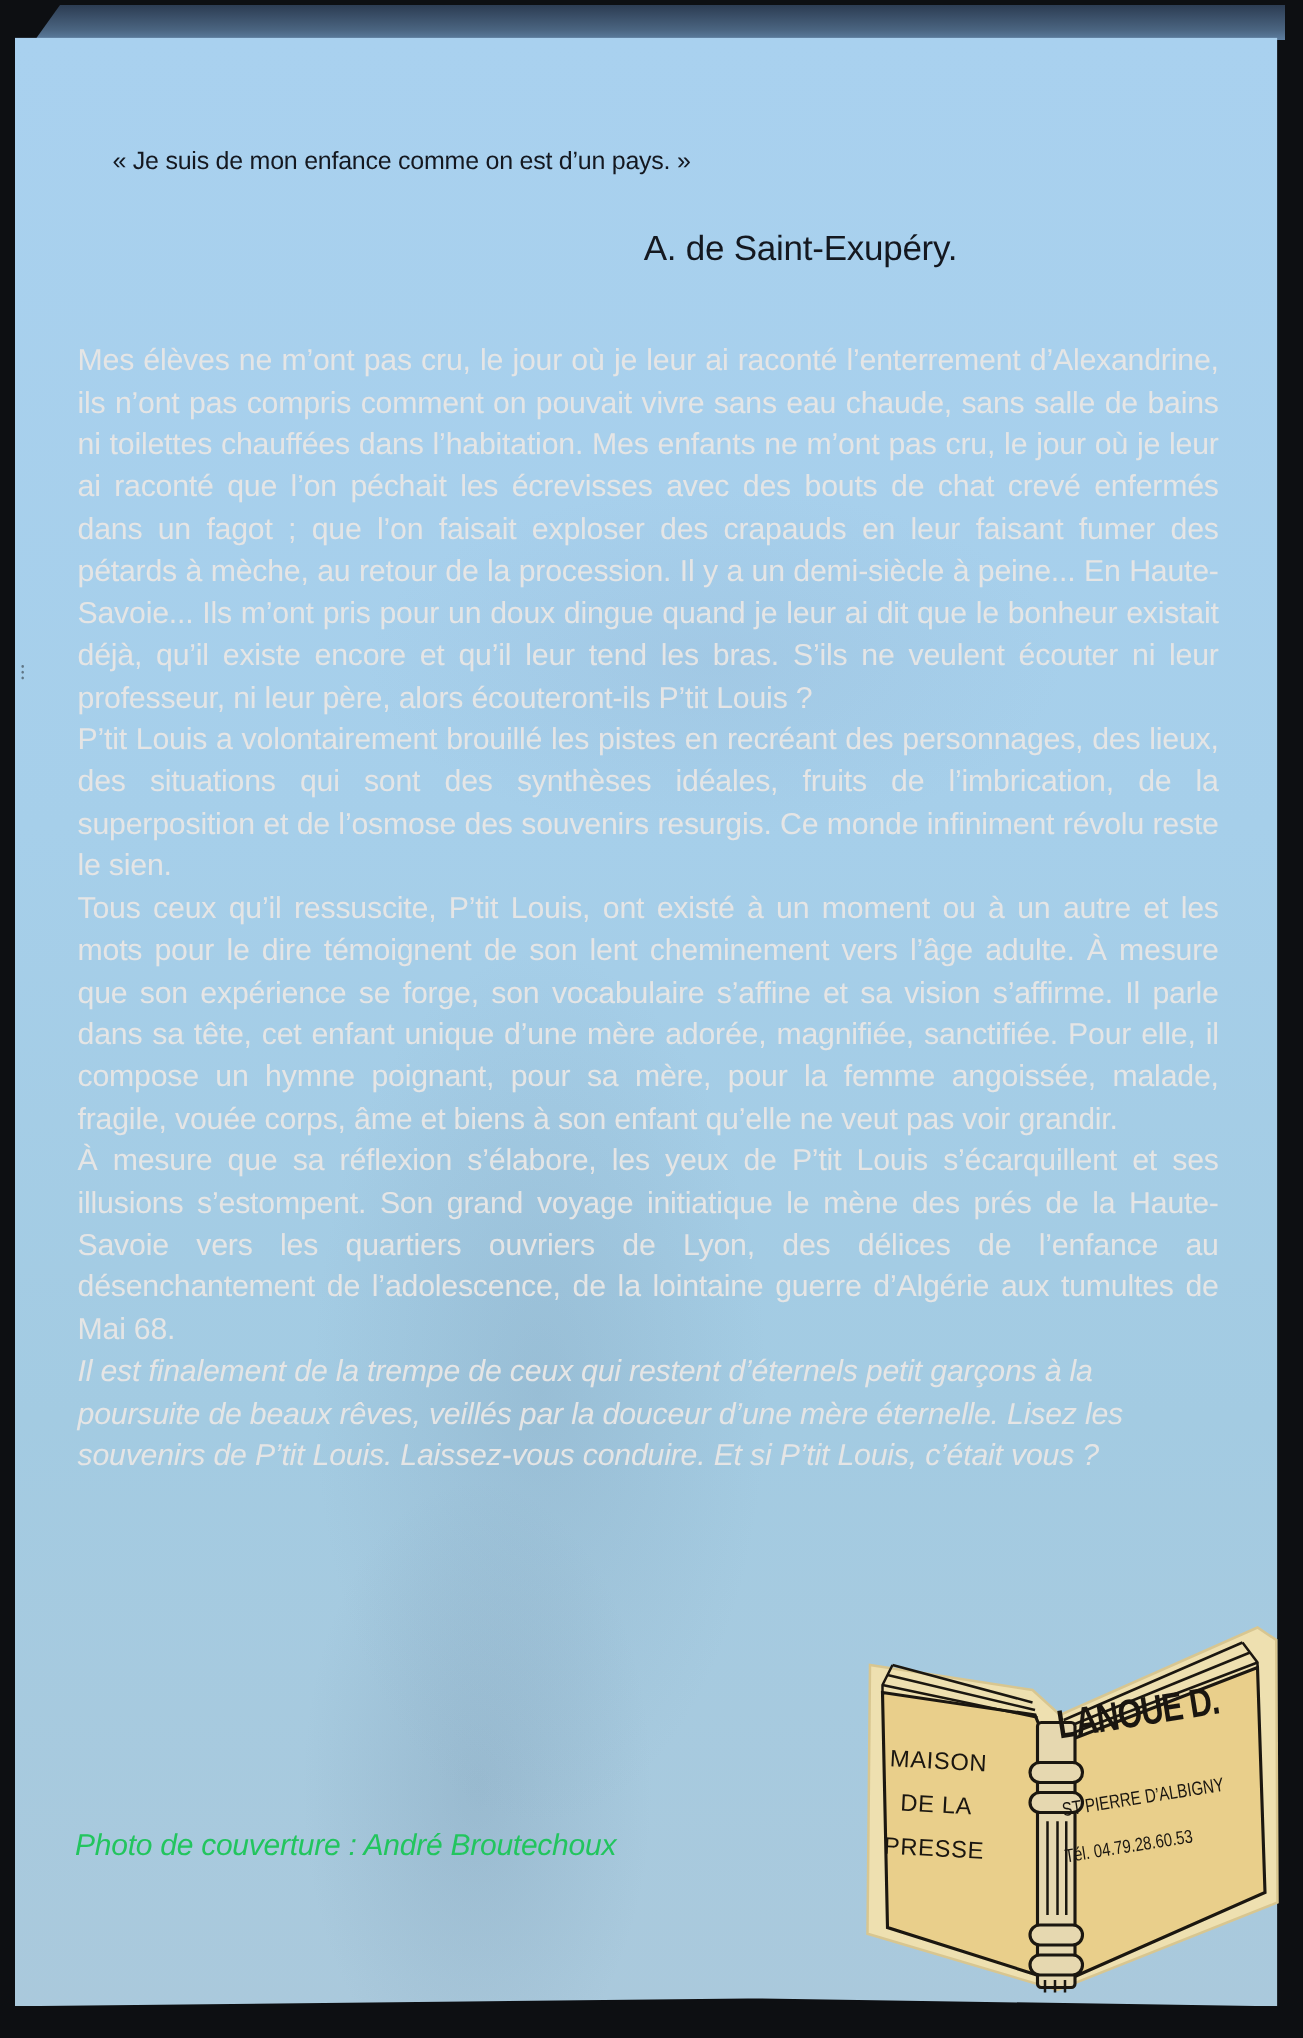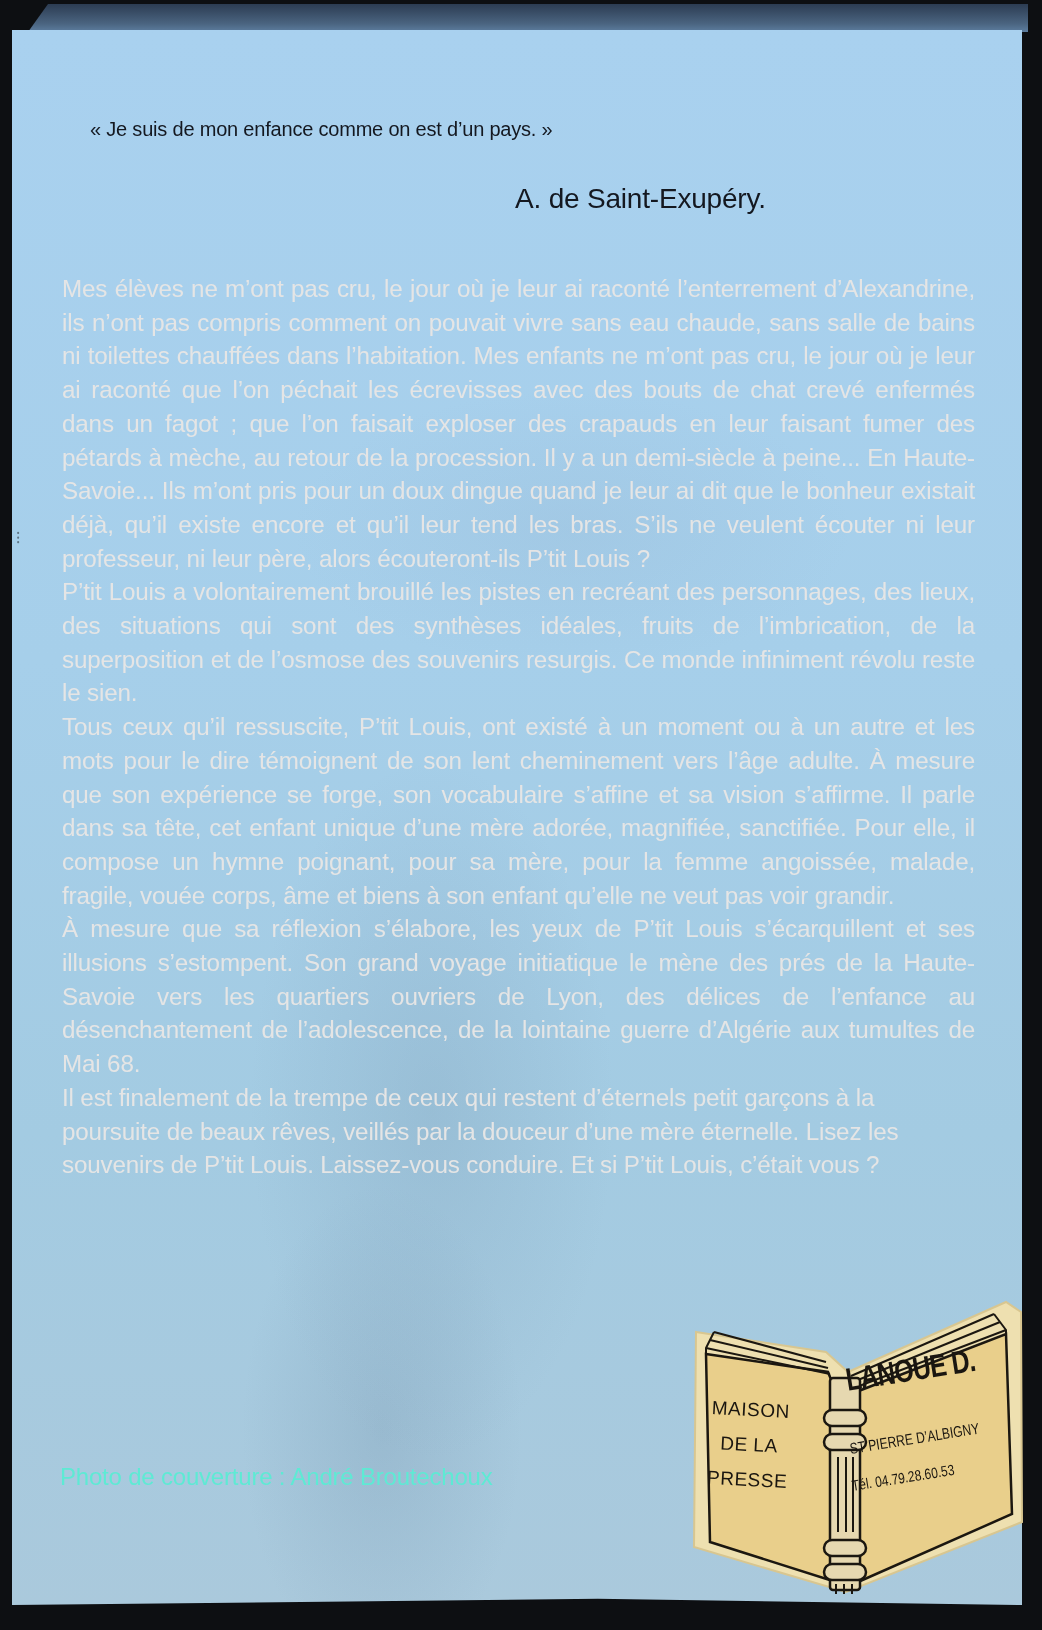--- a/index.html
+++ b/index.html
@@ -29,27 +29,27 @@
   .quote-author {
     position: absolute; left: 515px; top: 168px;
     font-size: 28px; color: #141820; letter-spacing: -0.2px; white-space: nowrap; margin-top: 15px;
   }
   .body-text {
     position: absolute; left: 62px; top: 272px; width: 913px;
     font-size: 24.2px; line-height: 33.7px; color: #e5e5e5;
     letter-spacing: -0.15px;
   }
   .body-text p { margin: 0; text-align: justify; }
-  .body-text p.last-short { text-align: left; }
+  .body-text p.last-short { text-align: left; font-style: italic; }
   .margin-mark {
     position: absolute; left: 16px; top: 526px; font-size: 16px; color: #5f7585;
   }
   .credit {
     position: absolute; left: 60px; top: 1463px;
-    font-size: 24px; color: #5eead4; letter-spacing: -0.2px;
+    font-size: 24px; font-style: italic; color: #22c55e; letter-spacing: -0.2px;
     white-space: nowrap;
   }
   
   .sticker {
     position: absolute; left: 676px; top: 1292px; width: 350px; height: 310px;
   }
   .sticker svg { position: absolute; left: 0; top: 0; }
   .st-text { position: absolute; color: #1a1610; font-family: "Liberation Sans", sans-serif; }
   .st-left {
     left: 18px; top: 100px; width: 110px; text-align: center;

